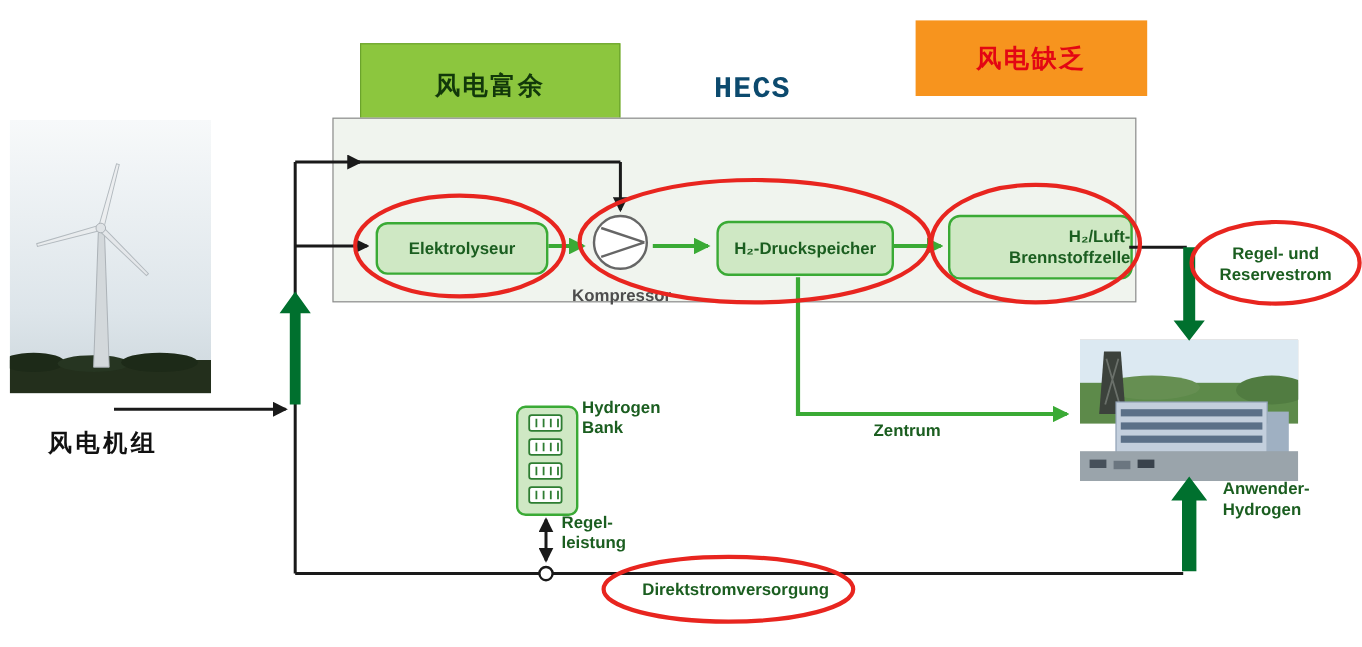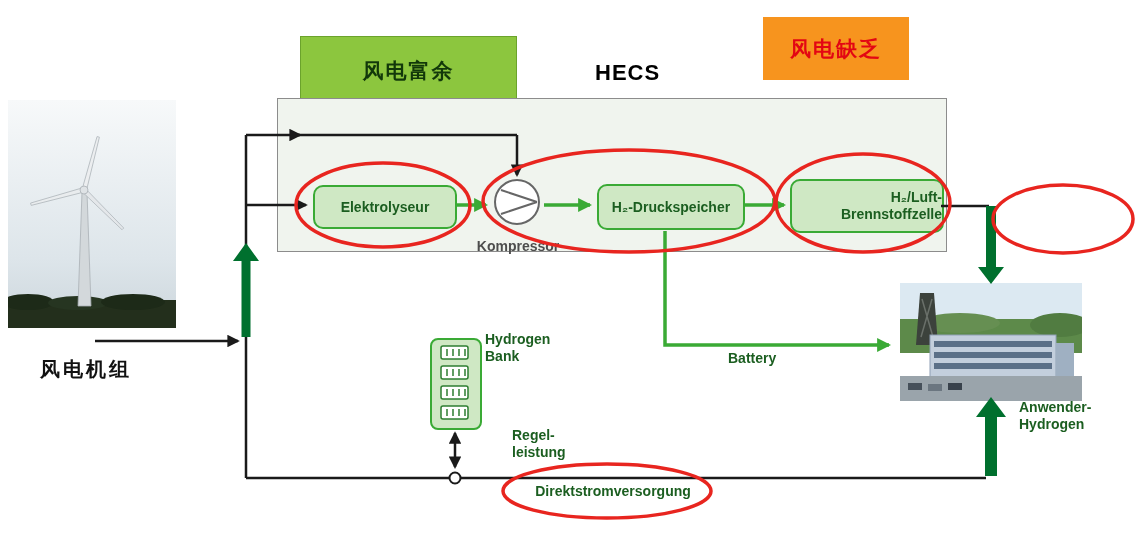--- a/index.html
+++ b/index.html
@@ -9,21 +9,21 @@
   }
   .abs { position:absolute; }
 
   .banner {
     display:flex; align-items:center; justify-content:center;
     font-weight:bold; font-size:21px; letter-spacing:2px;
   }
   .banner-surplus { background:var(--surplus-bg,#8CC63E); color:var(--surplus-text,#12380A); border:1px solid #6BA32C; }
   .banner-deficit { background:var(--deficit-bg,#F7941E); color:var(--deficit-text,#E30613); }
 
-  .hecs-title { font-size:22px; font-weight:bold; color:#000000; letter-spacing:1px; }
+  .hecs-title { font-size:25px; font-weight:bold; color:#0c4a6e; letter-spacing:1px;font-family:Liberation Mono, monospace; }
 
   .container-box { background:#F0F4EE; border:1.5px solid #8C8C8C; }
 
   .node {
     background:var(--node-fill,#CFE8C4); border:2px solid var(--node-border,#3AAA35);
     border-radius:10px; color:var(--dark-green-text,#1B5E20);
     font-weight:bold; font-size:14px; line-height:1.2;
     display:flex; flex-direction:column; align-items:center; justify-content:center; text-align:center;
   }
   .node span { display:block; }
@@ -80,21 +80,21 @@
           </g>
         <circle cx="76" cy="90" r="4" fill="#dfe3e6" stroke="#a9b0b5" stroke-width="0.8"></circle>
       </g>
     </svg>
   </div>
   <div class="abs lbl-cn" style="left:40px; top:356px;">风电机组</div>
 
   <div class="abs banner banner-surplus" style="left:300px; top:20px; width:215px; height:68px;margin-top:16px;">
     <span>风电富余</span>
   </div>
-  <div class="abs banner banner-deficit" style="left:763px; top:17px; width:146px; height:63px;">
+  <div class="abs banner banner-deficit" style="left:763px; top:17px; width:193px; height:63px;">
     <span>风电缺乏</span>
   </div>
 
   <div class="abs hecs-title" style="left:595px; top:60px;">HECS</div>
 
   <div class="abs container-box" style="left:277px; top:98px; width:668px; height:152px;"></div>
 
   <div class="abs node" style="left:597px; top:184px; width:144px; height:42px;">
     <span>H₂-Druckspeicher</span>
   </div>
@@ -120,29 +120,33 @@
         <path d="M15,29 V36 M21,29 V36 M27,29 V36 M33,29 V36"></path>
         <path d="M15,49 V56 M21,49 V56 M27,49 V56 M33,49 V56"></path>
         <path d="M15,69 V76 M21,69 V76 M27,69 V76 M33,69 V76"></path>
       </g>
     </svg>
   </div>
   <div class="abs lbl" style="left:485px; top:331px;">
     <span>Hydrogen</span>
     <span>Bank</span>
   </div>
-  <div class="abs lbl" style="left:468px; top:427px;margin-left:44px;">
+  <div class="abs lbl" style="left:468px; top:427px;">
     <span>Regel-</span>
     <span>leistung</span>
   </div>
 
-  <div class="abs lbl" style="left:728px; top:350px;">Battery</div>
+  <div class="abs lbl" style="left:728px; top:350px;">Zentrum</div>
 
   <div class="abs lbl lbl-center" style="left:505px; top:483px; width:216px;">Direktstromversorgung</div>
 
+  <div class="abs lbl lbl-center" style="left:1000px; top:203px; width:126px;">
+    <span>Regel- und</span>
+    <span>Reservestrom</span>
+  </div>
 
   <div class="abs photo" style="left:900px; top:283px; width:182px; height:118px;">
     <svg width="182" height="118">
       <rect x="0" y="0" width="182" height="50" fill="#dcе9f2"></rect>
       <rect x="0" y="0" width="182" height="50" fill="#dce9f2"></rect>
       <rect x="0" y="36" width="182" height="34" fill="#5d8a4a"></rect>
       <ellipse cx="160" cy="42" rx="30" ry="12" fill="#517c41"></ellipse>
       <ellipse cx="60" cy="40" rx="40" ry="10" fill="#668f52"></ellipse>
 
       <polygon points="20,10 34,10 38,62 16,62" fill="#3c423c"></polygon>

